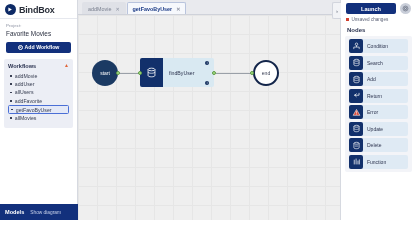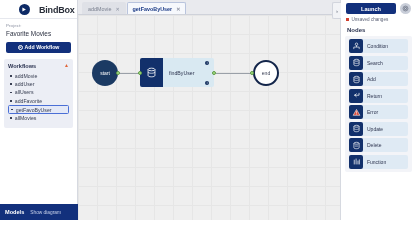--- a/index.html
+++ b/index.html
@@ -13,22 +13,22 @@
 
   
   .sidebar {
     width: 78px; height: 220px;
     background: #ffffff;
     border-right: 1px solid #d6d9e0;
     display: flex; flex-direction: column;
     position: relative;
   }
   .brand {
-    display: flex; align-items: center; gap: 9px;
-    padding: 4px 5px 3px 19px;
+    display: flex; align-items: center; gap: 3px;
+    padding: 4px 5px 3px 5px;
     border-bottom: 1px solid #e6e8ee;
   }
   .brand-mark {
     width: 11px; height: 11px; border-radius: 50%;
     background: #0d2a66; display: flex;
     align-items: center; justify-content: center; flex: 0 0 auto;
   }
   .brand-mark svg { display: block; }
   .brand-name {
     font-size: 9px; font-weight: bold; color: #2a2f3a; letter-spacing: -0.2px;

